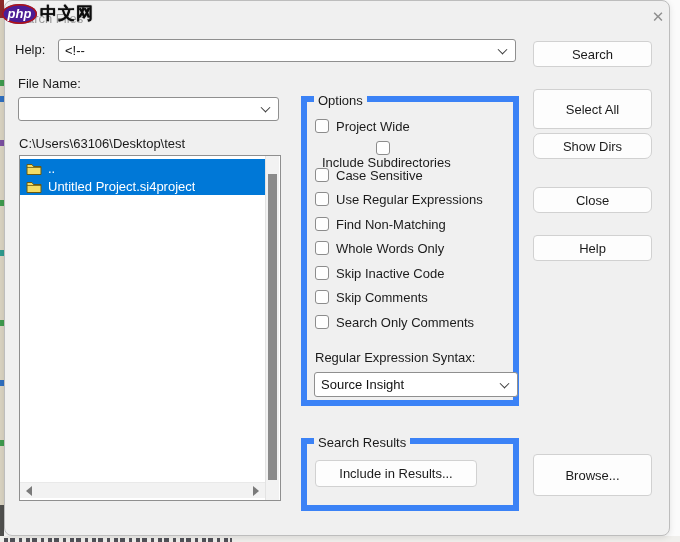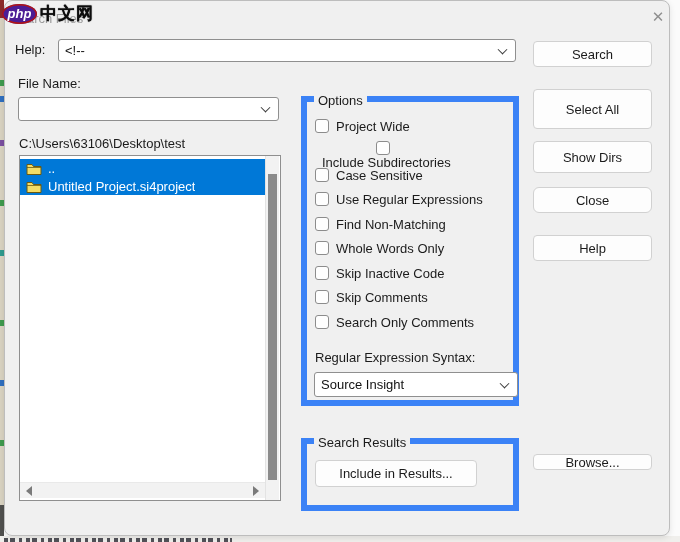--- a/index.html
+++ b/index.html
@@ -118,21 +118,21 @@
     </div>
     <div class="vscroll">
       <div class="vthumb"></div>
     </div>
     <div class="hscroll">
       <span class="tri tri-left"></span>
       <span class="tri tri-right"></span>
     </div>
   </div>
 
-  <div class="btn" style="left:528px; top:140px; width:119px; height:32px;">Show Dirs</div>
+  <div class="btn" style="left:528px; top:132px; width:119px; height:26px;border-radius:7px;">Show Dirs</div>
   <div class="btn" style="left:528px; top:186px; width:119px; height:26px;border-radius:6px;">Close</div>
   <div class="btn" style="left:528px; top:234px; width:119px; height:26px;">Help</div>
 
   <div class="grp" style="left:296px; top:95px; width:218px; height:310px;">
     <span class="grp-legend">Options</span>
 
     <div class="chk-row" style="top:15px;">
       <span class="chk-box"></span>
       <span class="chk-lbl">Project Wide</span>
     </div>
@@ -174,15 +174,15 @@
       <span>Source Insight</span>
       <span class="chev"></span>
     </div>
   </div>
 
   <div class="grp" style="left:296px; top:437px; width:218px; height:73px;">
     <span class="grp-legend">Search Results</span>
     <div class="btn" style="left:8px; top:16px; width:162px; height:27px;">Include in Results...</div>
   </div>
 
-  <div class="btn" style="left:528px; top:453px; width:119px; height:16px;">Browse...</div>
+  <div class="btn" style="left:528px; top:453px; width:119px; height:42px;">Browse...</div>
 
 </div>
 
 </body></html>

